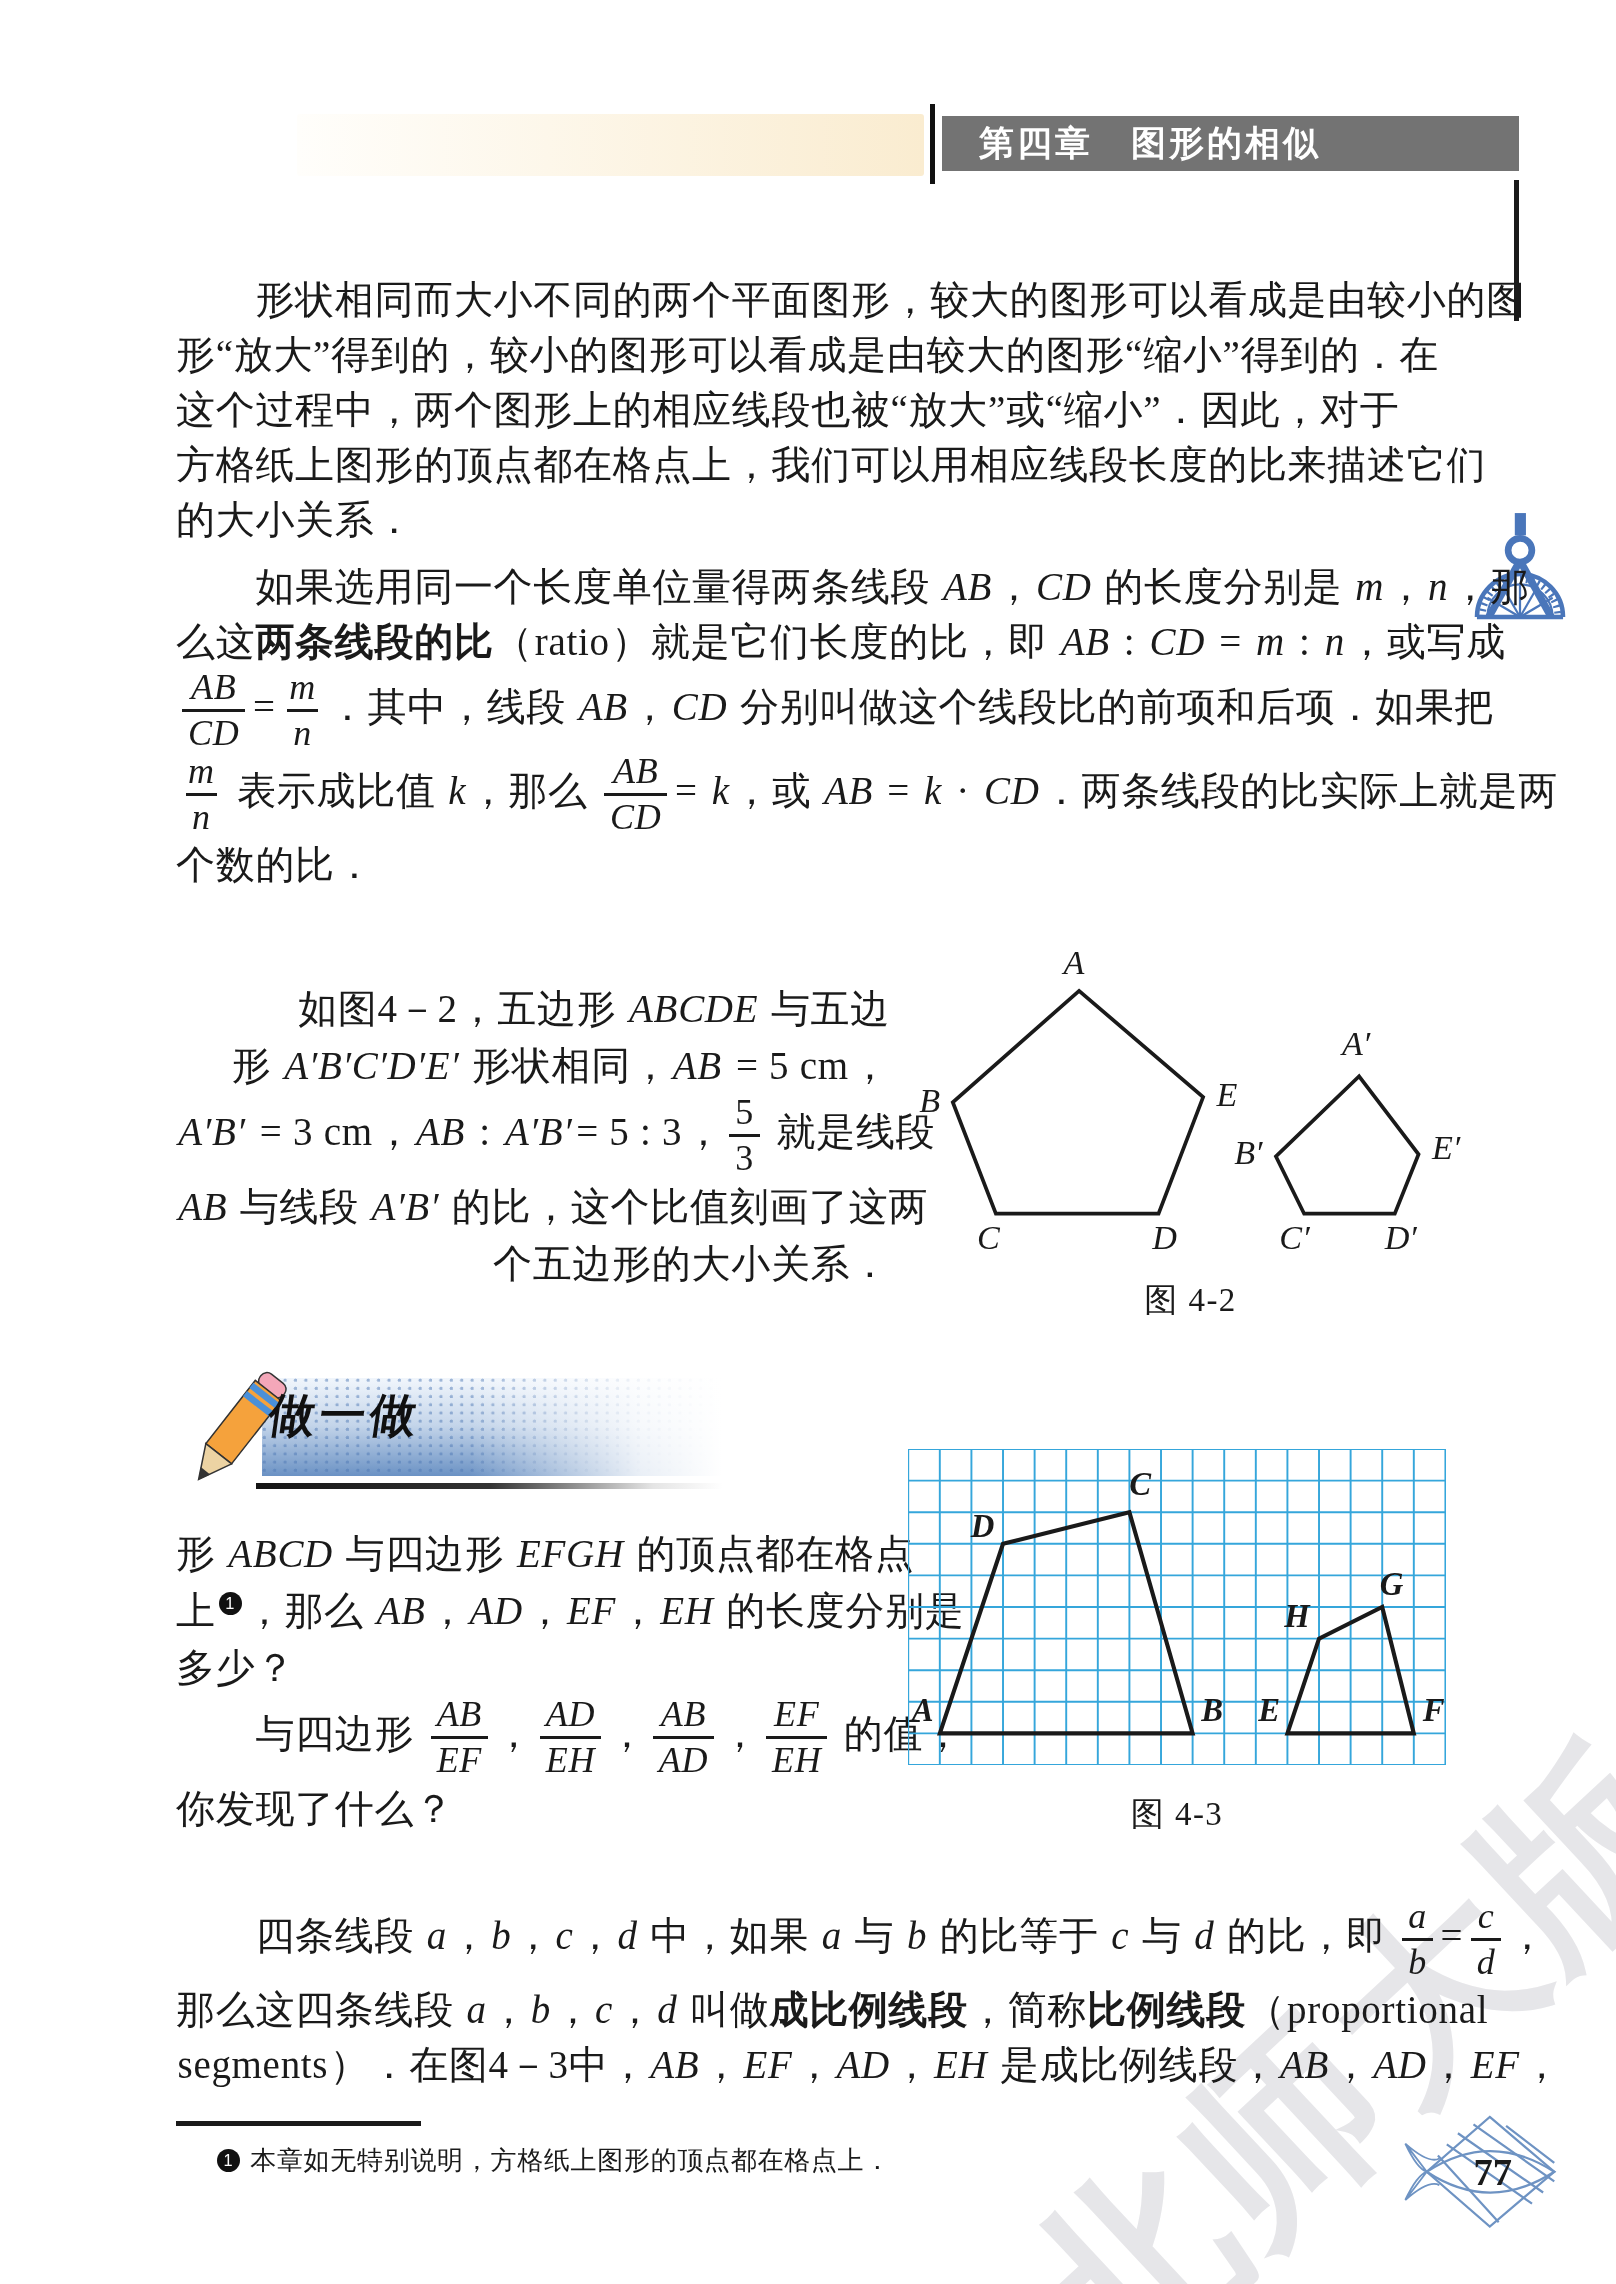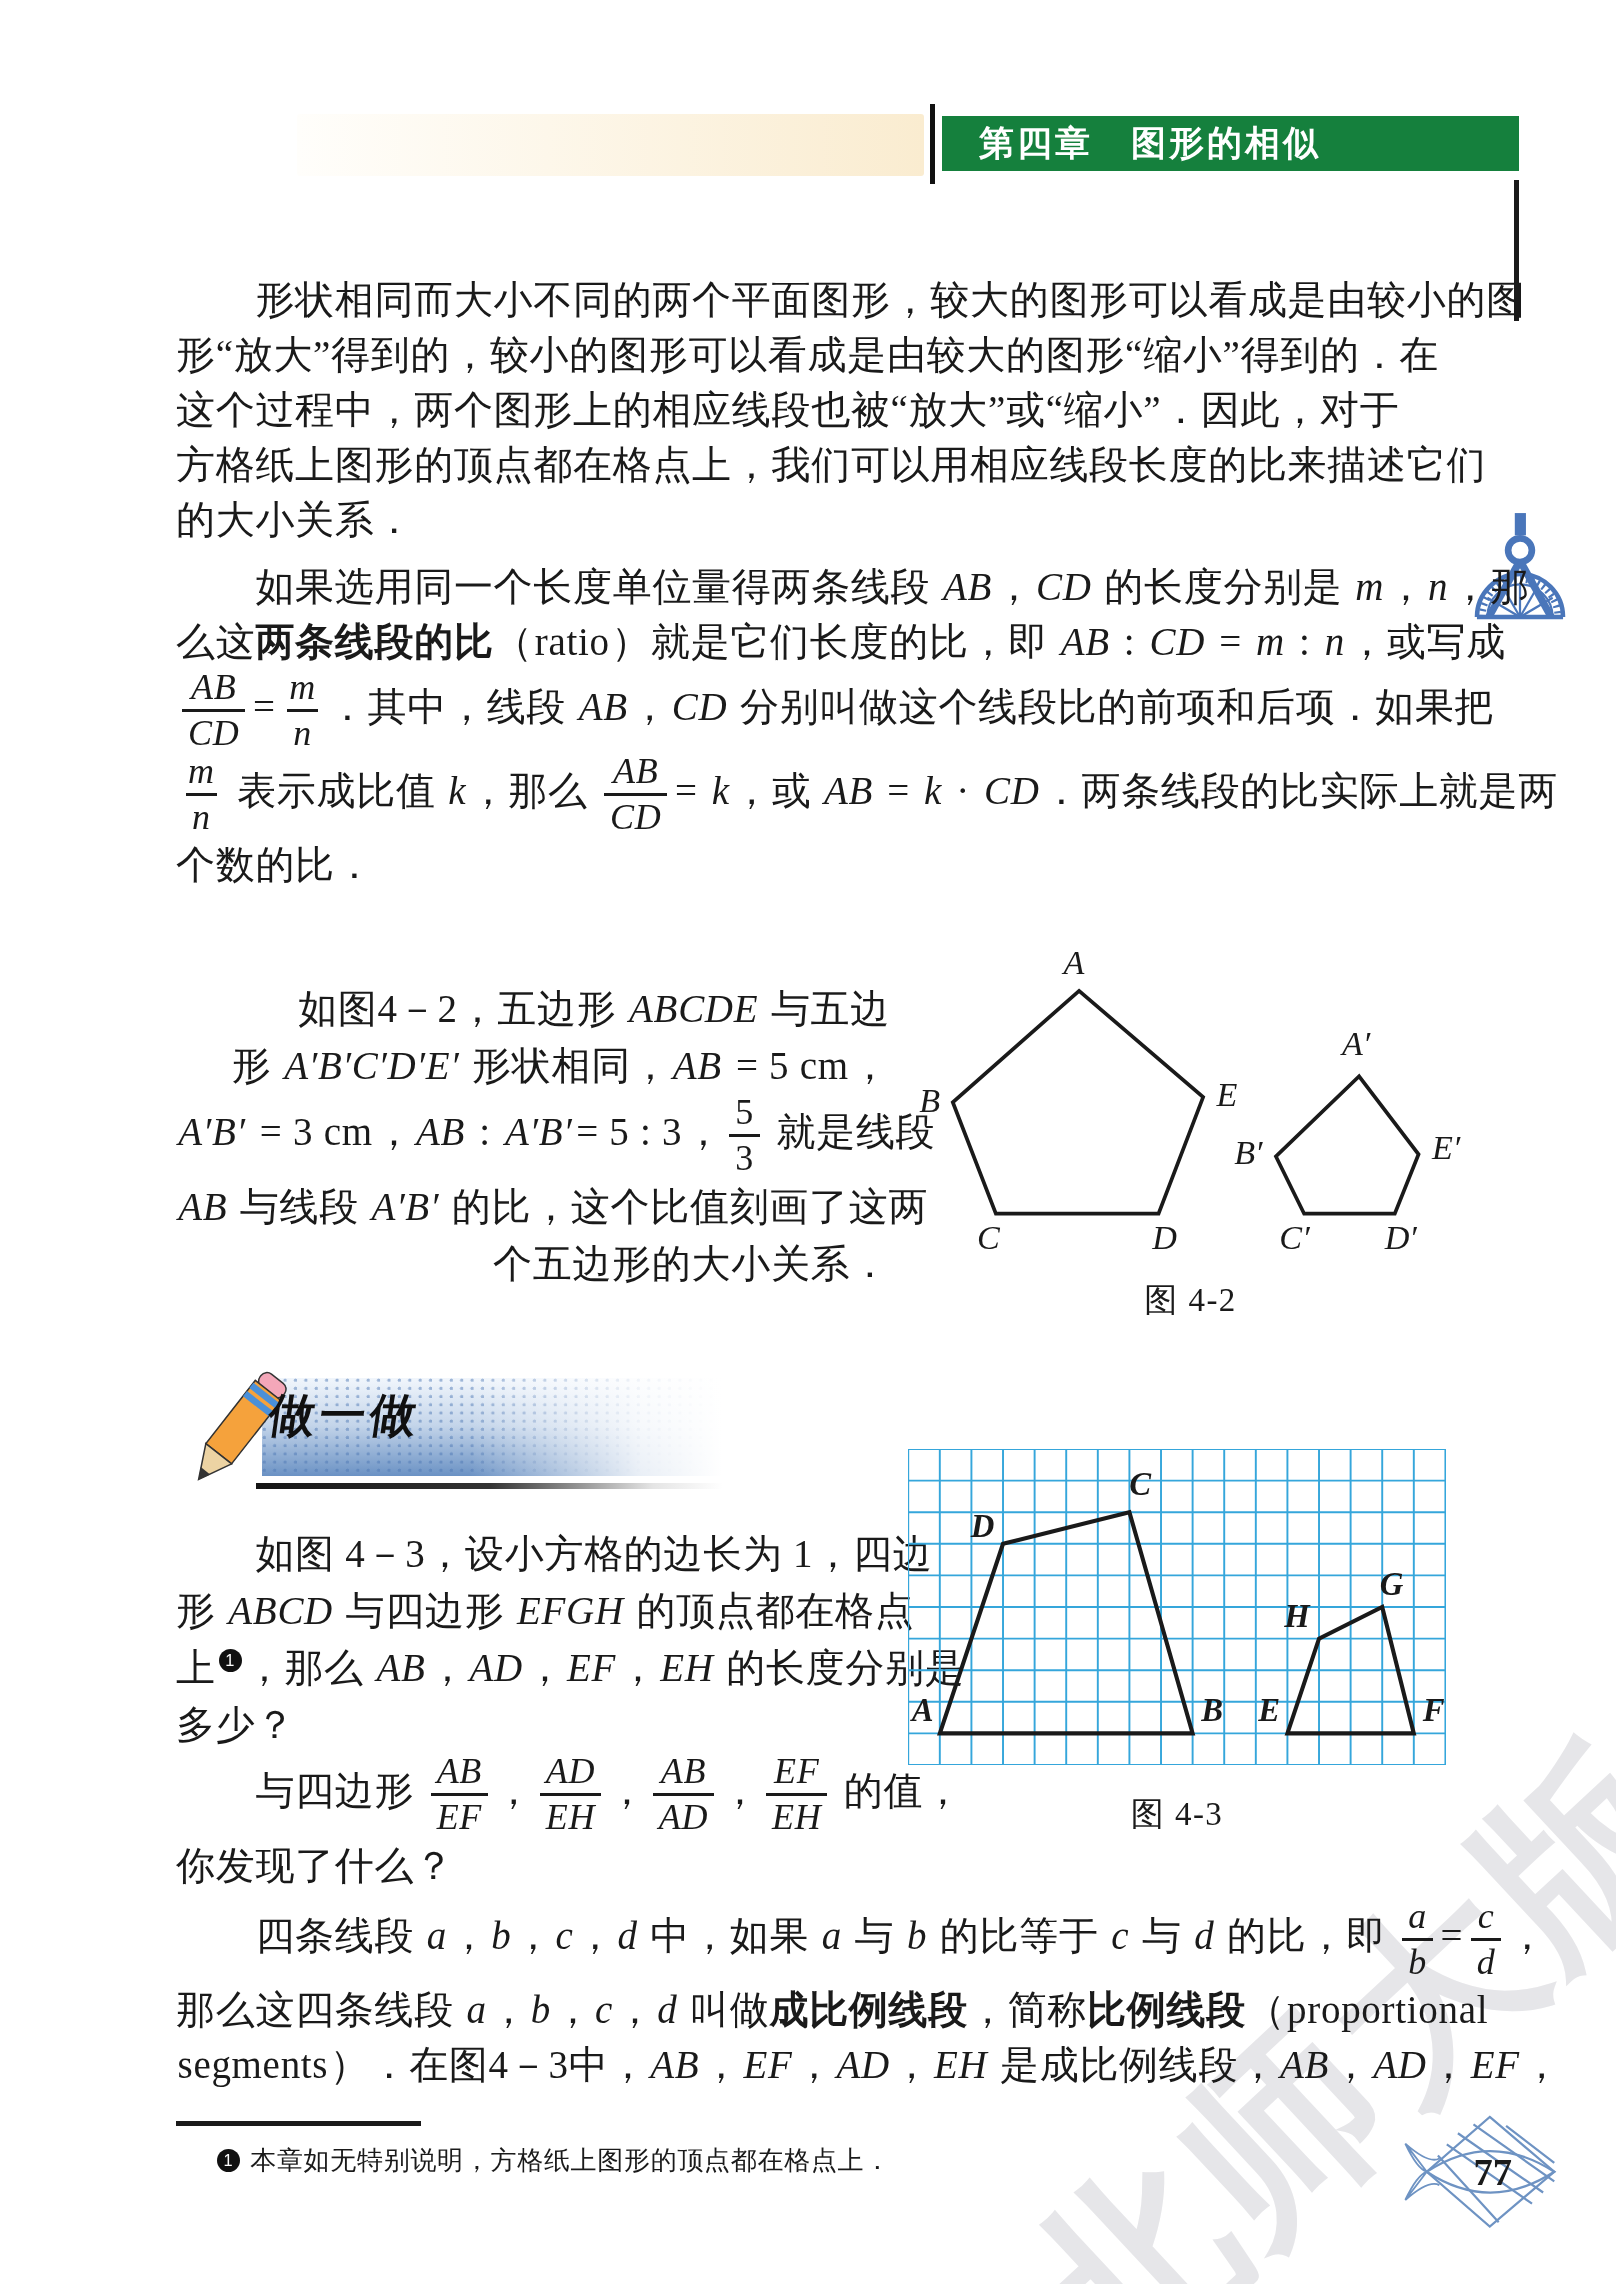--- a/index.html
+++ b/index.html
@@ -56,21 +56,21 @@
 </style>
 </head>
 <body>
 
 <div id="page">
 
   <div class="watermark">北师大版</div>
 
   <div class="cream-bar"></div>
   <div class="hdr-divider"></div>
-  <div class="chapter-box" style="background: #15803d;">
+  <div class="chapter-box" style="background: #737373;">
     <div class="chapter-title">第四章　图形的相似</div>
   </div>
   <div class="right-rule"></div>
 
   <svg style="position:absolute;left:1471px;top:513px;" width="98" height="113" viewBox="0 0 132 152">
     <g stroke="#4a76ba" fill="none">
       <rect x="59" y="0" width="15" height="30" fill="#4a76ba" stroke="none"></rect>
       <circle cx="66" cy="50" r="16" stroke-width="9"></circle>
       <path d="M66 64 L24 140" stroke-width="10"></path>
       <path d="M66 64 L108 140" stroke-width="10"></path>
@@ -152,21 +152,20 @@
       <rect x="70" y="38" width="44" height="108" fill="#f5a23c" stroke="#333" stroke-width="2"></rect>
       <rect x="70" y="42" width="44" height="9" fill="#4a90d9"></rect>
       <rect x="70" y="56" width="44" height="9" fill="#4a90d9"></rect>
       <polygon points="70,146 114,146 92,190" fill="#ecd3a3" stroke="#333" stroke-width="2"></polygon>
       <polygon points="84,175 100,175 92,190" fill="#333"></polygon>
     </g>
   </svg>
   <div class="banner-label">做一做</div>
 
   <div class="para p4" style="left:176px;top:1525px;width:714px;">
-      <div class="ln"><span class="cjk">　　如图 4－3，设小方格的边长为 1，四边</span></div>
       <div class="ln"><span class="cjk">形 </span><span class="mvar">ABCD</span><span class="cjk"> 与四边形 </span><span class="mvar">EFGH</span><span class="cjk"> 的顶点都在格点</span></div>
       <div class="ln"><span class="cjk">上</span><span class="fnmark">1</span><span class="cjk">，那么 </span><span class="mvar">AB</span><span class="cjk">，</span><span class="mvar">AD</span><span class="cjk">，</span><span class="mvar">EF</span><span class="cjk">，</span><span class="mvar">EH</span><span class="cjk"> 的长度分别是</span></div>
       <div class="ln"><span class="cjk">多少？</span></div>
       <div class="ln"><span class="cjk">　　与四边形 </span><span class="frac it">
           <span class="num">AB</span>
           <span class="den">EF</span>
         </span><span class="cjk">，</span><span class="frac it">
           <span class="num">AD</span>
           <span class="den">EH</span>
         </span><span class="cjk">，</span><span class="frac it">

